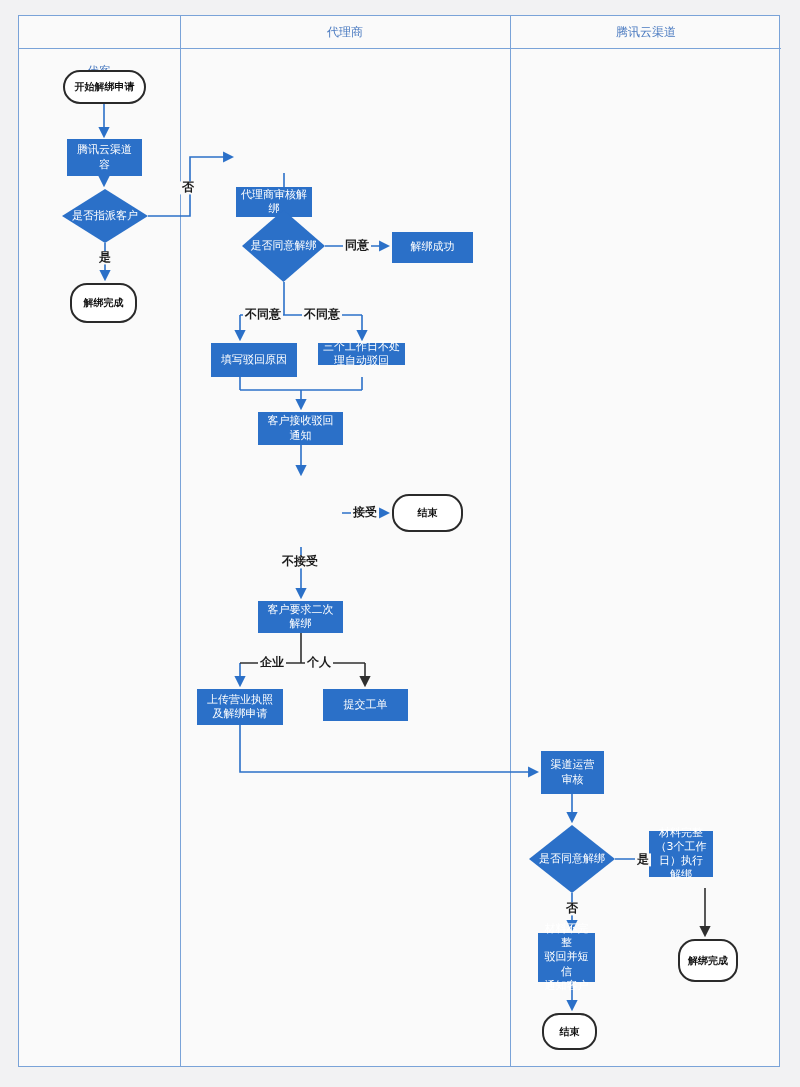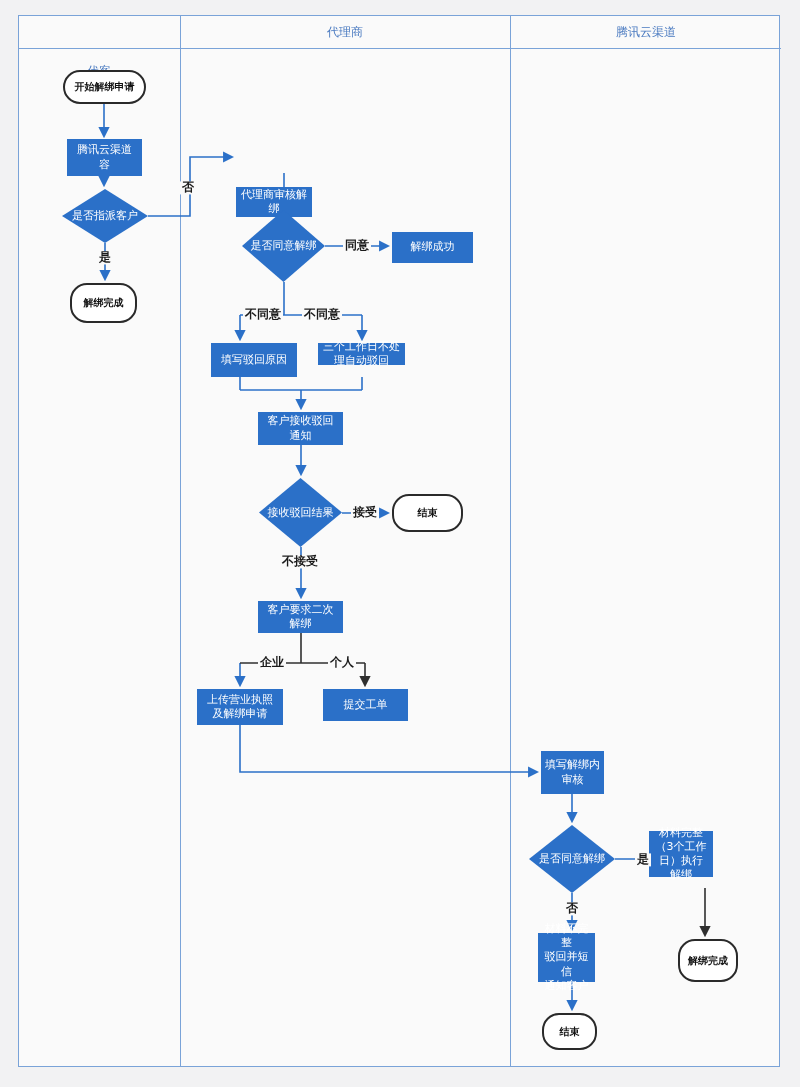--- a/index.html
+++ b/index.html
@@ -110,46 +110,45 @@
   <div class="node pill" style="left:70px;top:283px;width:67px;height:40px;">解绑完成</div>
 
   <div class="node box" style="left:236px;top:143px;width:76px;height:30px;margin-top:44px;">代理商审核解绑</div>
   <div class="node diamond" style="left:242px;top:210px;width:83px;height:72px;">是否同意解绑</div>
   <div class="node box" style="left:392px;top:232px;width:81px;height:31px;">解绑成功</div>
   <div class="node box" style="left:197px;top:343px;width:86px;height:34px;margin-left:14px;">填写驳回原因</div>
   <div class="node box" style="left:318px;top:343px;width:87px;height:22px;">三个工作日不处
 理自动驳回</div>
   <div class="node box" style="left:258px;top:412px;width:85px;height:33px;">客户接收驳回
 通知</div>
-  <div class="node diamond" style="left:259px;top:478px;width:83px;height:69px;">接收驳回结果</div>
   <div class="node pill" style="left:392px;top:494px;width:71px;height:38px;">结束</div>
   <div class="node box" style="left:258px;top:601px;width:85px;height:32px;">客户要求二次
 解绑</div>
   <div class="node box" style="left:197px;top:689px;width:86px;height:36px;">上传营业执照
 及解绑申请</div>
   <div class="node box" style="left:323px;top:689px;width:85px;height:32px;">提交工单</div>
 
-  <div class="node box" style="left:541px;top:751px;width:63px;height:43px;">填写解绑内
+  <div class="node box" style="left:541px;top:751px;width:63px;height:43px;">渠道运营
 审核</div>
   <div class="node diamond" style="left:529px;top:825px;width:86px;height:68px;">是否同意解绑</div>
   <div class="node box" style="left:649px;top:831px;width:64px;height:46px;">材料完整
 （3个工作
 日）执行
 解绑</div>
   <div class="node box" style="left:538px;top:933px;width:57px;height:49px;">材料不完整
 驳回并短信
 通知客户</div>
   <div class="node pill" style="left:542px;top:1013px;width:55px;height:37px;">结束</div>
   <div class="node pill" style="left:678px;top:939px;width:60px;height:43px;">解绑完成</div>
 
   <div class="elabel" style="left:188px;top:188px;">否</div>
   <div class="elabel" style="left:105px;top:258px;">是</div>
   <div class="elabel" style="left:357px;top:246px;">同意</div>
   <div class="elabel" style="left:263px;top:315px;">不同意</div>
   <div class="elabel" style="left:322px;top:315px;">不同意</div>
   <div class="elabel" style="left:365px;top:513px;">接受</div>
   <div class="elabel" style="left:300px;top:562px;">不接受</div>
   <div class="elabel" style="left:272px;top:663px;">企业</div>
-  <div class="elabel" style="left:342px;top:663px;">个人</div>
+  <div class="elabel" style="left:319px;top:663px;">个人</div>
   <div class="elabel" style="left:643px;top:860px;">是</div>
   <div class="elabel" style="left:572px;top:909px;">否</div>
 
 </div>
 
 </body></html>

